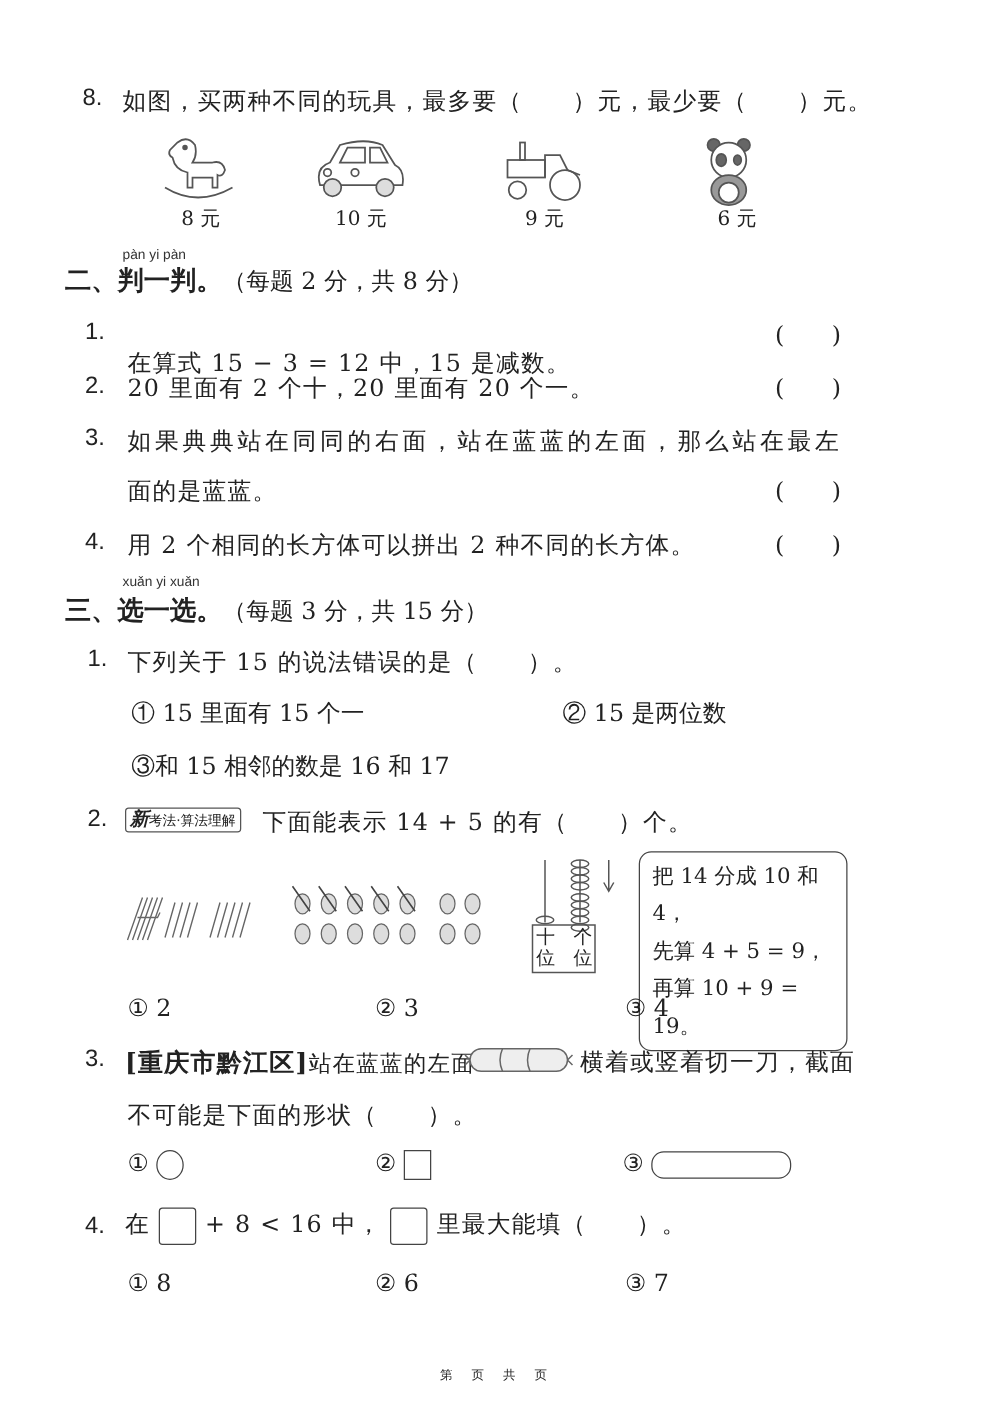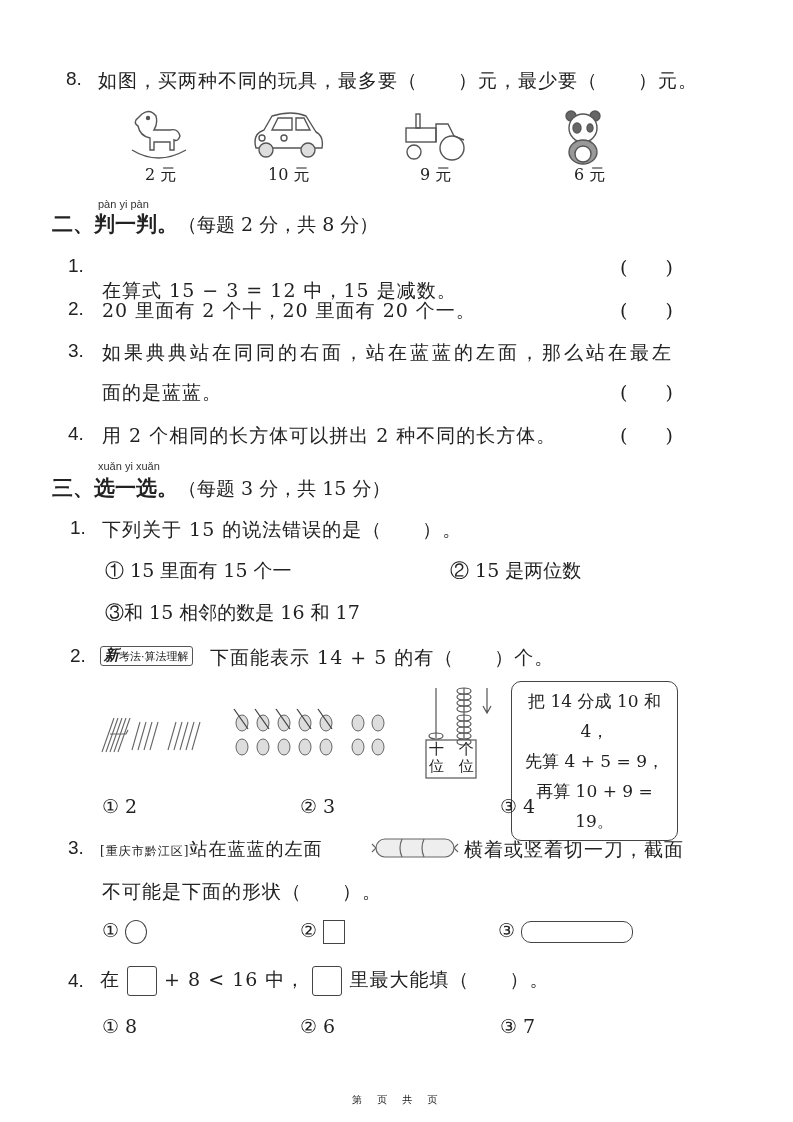--- a/index.html
+++ b/index.html
@@ -28,21 +28,21 @@
 <div class="abs num" style="left:66px;top:68px;">8.</div>
 <div class="abs q" style="left:98px;top:68px;">如图，买两种不同的玩具，最多要（　　）元，最少要（　　）元。</div>
 
 <div class="abs" style="left:128px;top:108px;width:60px;height:55px;">
   <svg width="60" height="55" viewBox="0 0 60 55" fill="none" stroke="#555" stroke-width="1.4">
     <path d="M14 6 q8 -6 14 2 q2 8 -2 14 l16 0 q8 -2 10 6 q-2 6 -6 4 l0 10 l-4 0 l0 -8 l-16 0 l0 8 l-4 0 l0 -12 q-10 -2 -12 -12 q-4 -2 -2 -6 z"></path>
     <circle cx="20" cy="10" r="1.5" fill="#555"></circle>
     <path d="M4 42 q26 16 54 0"></path>
   </svg>
 </div>
-<div class="abs price" style="left:145px;top:165px;">2 元</div>
+<div class="abs price" style="left:145px;top:165px;">8 元</div>
 
 <div class="abs" style="left:250px;top:110px;width:75px;height:55px;">
   <svg width="75" height="55" viewBox="0 0 75 55" fill="none" stroke="#555" stroke-width="1.4">
     <path d="M6 38 q-4 -14 8 -18 l8 -14 q20 -6 34 0 l10 16 q8 4 6 16 z"></path>
     <path d="M22 20 l6 -12 l14 0 l0 12 z M46 20 l0 -12 l8 0 l6 12 z"></path>
     <circle cx="16" cy="40" r="7" fill="#ddd"></circle>
       <circle cx="58" cy="40" r="7" fill="#ddd"></circle>
     <circle cx="12" cy="28" r="3"></circle>
       <circle cx="34" cy="28" r="3"></circle>
   </svg>
@@ -169,33 +169,33 @@
     <path d="M63 4 l0 24 M59 22 l4 7 l4 -7"></path>
   </svg>
   <div class="abs" style="left:5px;top:57px;font-size:15px;line-height:17px;">
     <span>十</span>
     <span style="margin-left:10px;">个</span><br>
     <span>位</span>
     <span style="margin-left:10px;">位</span>
   </div>
 </div>
 
-<div class="abs rbox" style="left:511px;top:681px;width:145px;text-align:center;">
+<div class="abs rbox" style="left:511px;top:681px;width:145px;">
   <div>把 14 分成 10 和 4，</div>
   <div>先算 4 + 5 = 9，</div>
   <div>再算 10 + 9 = 19。</div>
 </div>
 
 <div class="abs opt" style="left:102px;top:795px;">① 2</div>
 <div class="abs opt" style="left:300px;top:795px;">② 3</div>
 <div class="abs opt" style="left:500px;top:795px;">③ 4</div>
 
 <div class="abs num" style="left:68px;top:837px;">3.</div>
 <div class="abs q" style="left:100px;top:837px;font-size:18px;">
-  <span style="font-size:12px;">[重庆市黔江区]</span><span>站在蓝蓝的左面</span>
+  <span style="font-size:20px;font-weight:bold;">[重庆市黔江区]</span><span>站在蓝蓝的左面</span>
 </div>
 <div class="abs" style="left:370px;top:836px;">
   <svg width="90" height="24" viewBox="0 0 90 24" fill="none" stroke="#666" stroke-width="1.2">
     <path d="M2 8 l4 4 l-4 4 M88 8 l-4 4 l4 4"></path>
     <rect x="6" y="3" width="78" height="18" rx="9" fill="#eee"></rect>
     <path d="M32 3 q-4 9 0 18 M54 3 q-4 9 0 18"></path>
   </svg>
 </div>
 <div class="abs q" style="left:464px;top:837px;">横着或竖着切一刀，截面</div>
 <div class="abs q" style="left:102px;top:879px;">不可能是下面的形状（　　）。</div>

